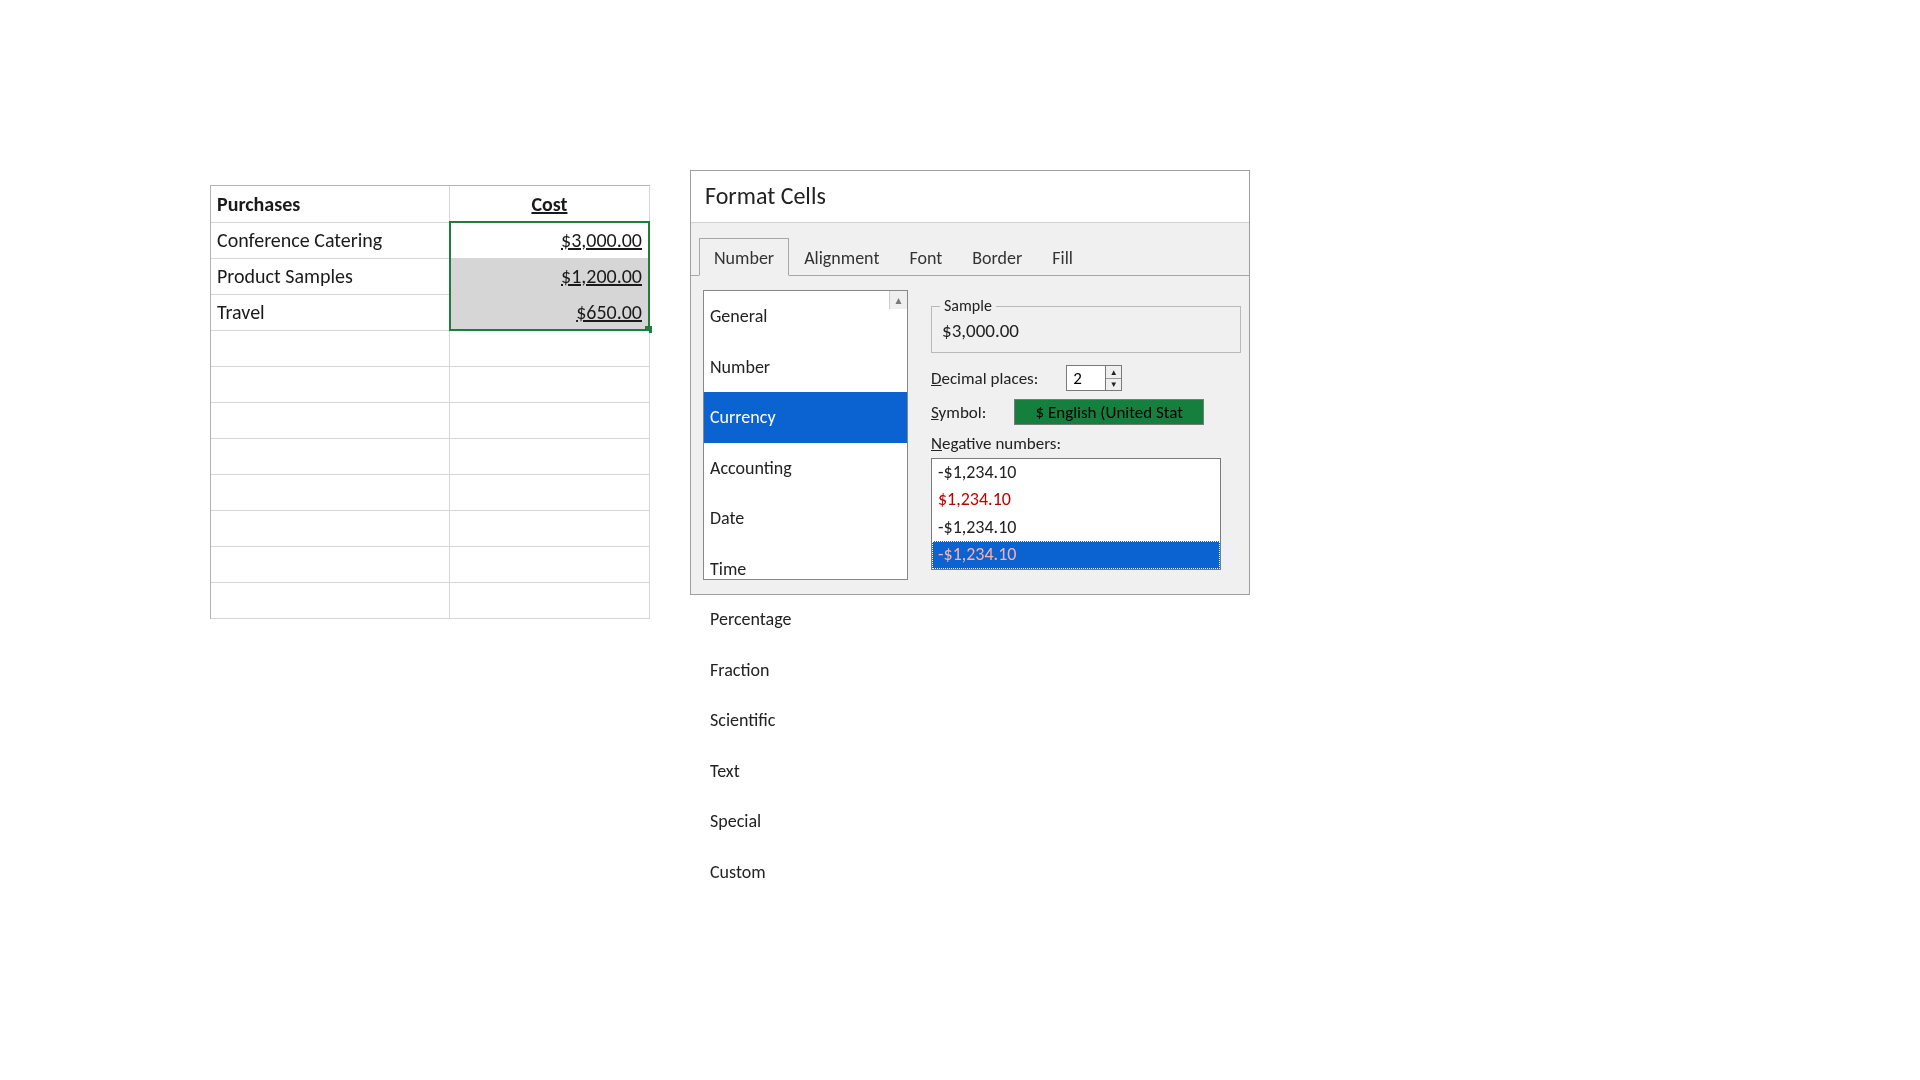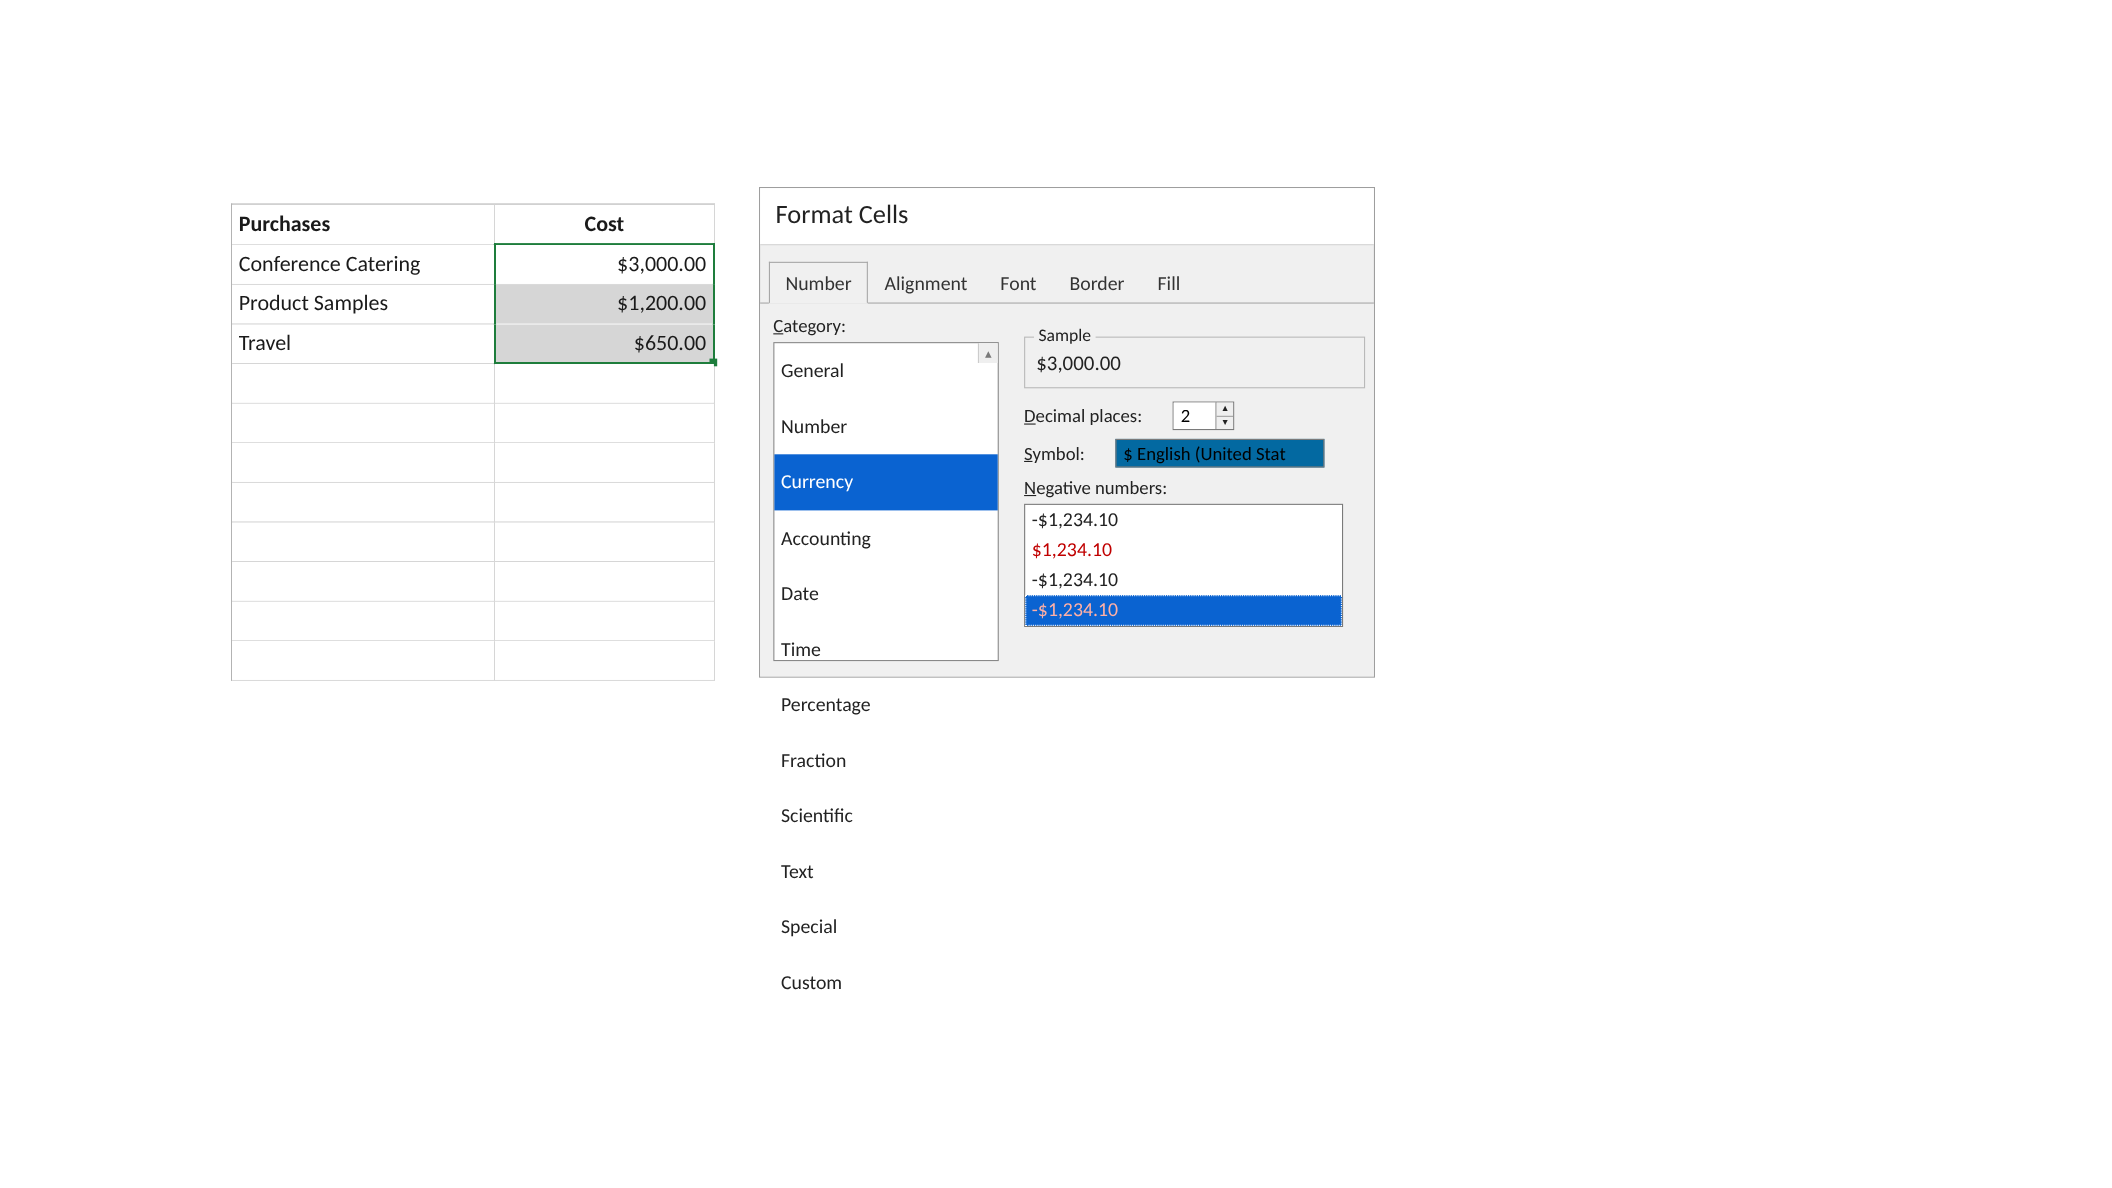--- a/index.html
+++ b/index.html
@@ -37,21 +37,21 @@
     border-bottom: 1px solid #d6d6d6;
     height: 36px;
     padding: 0 6px;
     font-size: 20px;
     color: #1a1a1a;
     vertical-align: middle;
     position: relative;
     background: #fff;
   }
   .grid .col-a { width: 240px; }
-  .grid .col-b { width: 200px; text-align: right; }
+  .grid .col-b { width: 200px; text-align: right; text-decoration: underline; }
   .grid .hdr { font-weight: 700; }
   .grid .hdr.col-b { text-align: center; }
   .grid .sel-top { border-top: 2px solid #1e7d3c; }
   .grid .sel-bottom { border-bottom: 2px solid #1e7d3c; }
   .grid .sel-left { border-left: 2px solid #1e7d3c; }
   .grid .sel-right { border-right: 2px solid #1e7d3c; }
   .grid .sel-fill { background: #d6d6d6; }
   .fill-handle {
     position: absolute;
     right: -4px;
@@ -197,26 +197,27 @@
     width: 16px;
   }
   .spinbtns div{
     flex:1; font-size:8px; display:flex; align-items:center; justify-content:center;
     background:#efefef; cursor:default;
   }
   .spinbtns div:first-child{ border-bottom:1px solid #999; }
 
   .text-input {
     border: 1px solid #7a7a7a;
-    background: #0369a1;
+    background: #15803d;
     height: 26px;
     padding: 0 6px;
     font-size: 17px;
     font-family: inherit;
     width: 190px;
+    text-align: center;
   }
 
   .neg-list {
     margin-top: 4px;
     border: 1px solid #7a7a7a;
     background: #fff;
     width: 290px;
   }
   .neg-item {
     padding: 2px 6px;
@@ -302,23 +303,20 @@
     <div class="tabstrip">
       <div class="tab active">Number</div>
       <div class="tab">Alignment</div>
       <div class="tab">Font</div>
       <div class="tab">Border</div>
       <div class="tab">Fill</div>
     </div>
 
     <div class="tabbody">
 
-      <span class="cat-label">
-        <span class="underline-accel">C</span><span>ategory:</span>
-      </span>
 
       <div class="catbox">
         <div class="scroll-up">▴</div>
         <div class="cat-item">General</div>
         <div class="cat-item">Number</div>
         <div class="cat-item selected">Currency</div>
         <div class="cat-item">Accounting</div>
         <div class="cat-item">Date</div>
         <div class="cat-item">Time</div>
         <div class="cat-item">Percentage</div>

